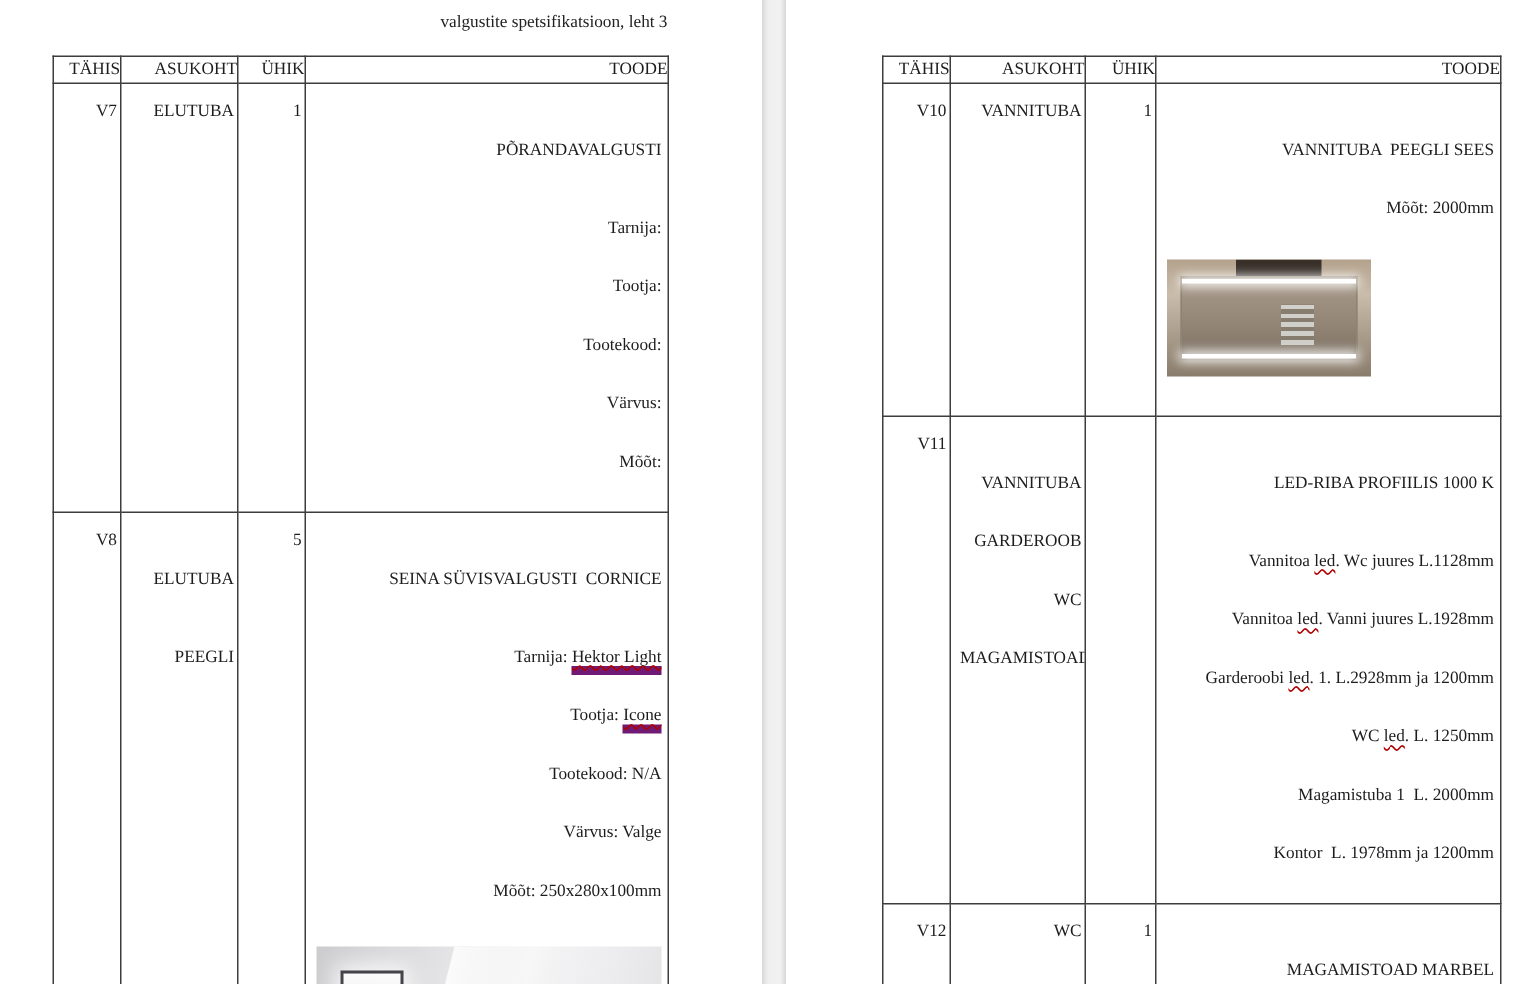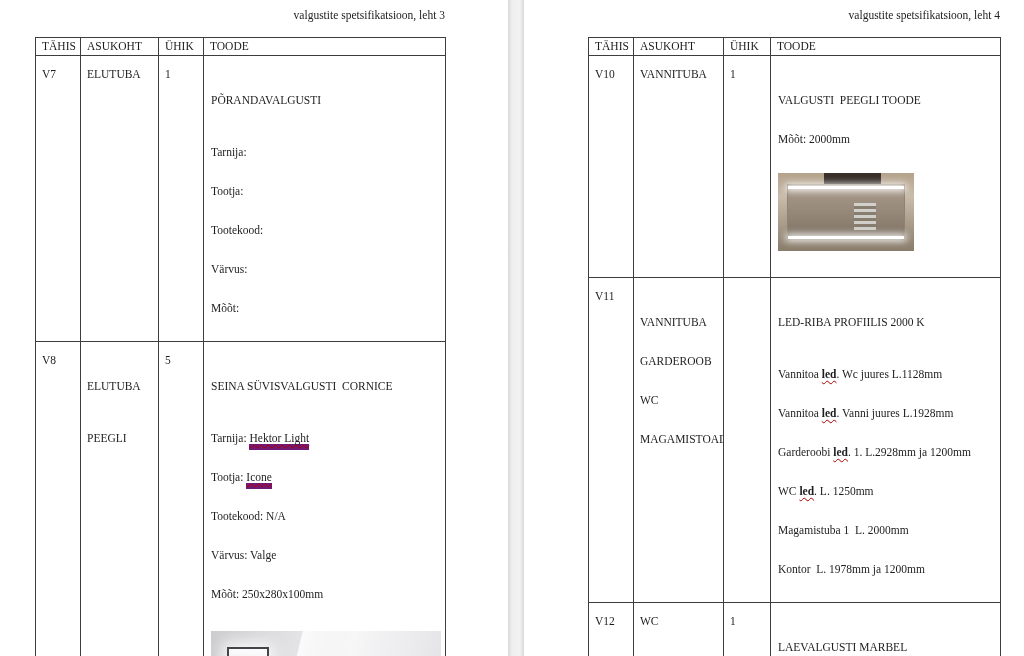--- a/index.html
+++ b/index.html
@@ -10,32 +10,32 @@
     background:linear-gradient(90deg,#d8d8d8 0%,#efefef 25%,#f2f2f2 75%,#d8d8d8 100%); }
   .page { position:absolute; top:0; height:536px; background:#fff; }
   .page-left { left:0; width:508px; }
   .page-right { left:524px; width:500px; }
   .page-header { position:absolute; top:9px; font-size:11.5px; text-align:right; color:#222; }
   .page-left .page-header { left:35px; width:410px; }
   .page-right .page-header { left:64px; width:412px; }
   table.spec { position:absolute; top:37px; border-collapse:collapse; table-layout:fixed; }
   .page-left table.spec { left:35px; width:410px; }
   .page-right table.spec { left:64px; width:412px; }
-  table.spec td, table.spec th { border:1px solid #3d3d3d; vertical-align:top; text-align:left;
+  table.spec td, table.spec th { border:1px solid #3d3d3d; vertical-align:top; text-align:right;
     font-size:11.5px; font-weight:normal; white-space:pre-wrap; overflow:hidden; }
   tr.head-row { height:18px; }
   tr.head-row th { padding:2px 0 2px 6px; }
   td.c-tahis, td.c-asukoht, td.c-uhik { padding:12px 2px 4px 6px; line-height:13px; }
   td.c-toode { padding:12px 4px 0 7px; line-height:13px; }
   .title { margin-bottom:13px; }
   .title.tight { margin-bottom:0; }
   .line { line-height:13px; }
   .gap-line { margin-top:13px; }
   .u-link { border-bottom:6px solid #701a75; text-decoration:underline wavy #b00000 1px; text-underline-offset:2px; }
-  .u-spell { text-decoration:underline wavy #b00000 1px; text-underline-offset:2px;font-weight:bold; }
+  .u-spell { text-decoration:underline wavy #b00000 1px; text-underline-offset:2px; }
   
   .img { position:relative; overflow:hidden; }
   .v8-img { width:230px; height:112px; margin-top:4px;
     background:linear-gradient(105deg,#cccccf 0%,#e6e6e8 38%,#f5f5f6 56%,#ececee 78%,#e0e0e2 100%); }
   .v8-img::before { content:""; position:absolute; left:34%; top:0; bottom:0; width:30%;
     background:linear-gradient(90deg,rgba(255,255,255,.85),rgba(255,255,255,0)); transform:skewX(-14deg); }
   .frame { position:absolute; border:2px solid #44444a;
     background:linear-gradient(180deg,rgba(255,255,255,.92),rgba(228,228,230,.55));
     box-shadow:0 0 14px 4px rgba(255,255,255,.85); }
   .frame::after { content:""; position:absolute; bottom:-5px; left:44%; width:9px; height:5px; background:#3a3a3e; }
@@ -106,76 +106,75 @@
             
           </div>
         </td>
       </tr>
 
     </tbody>
       </table>
   </section>
 
   <section class="page page-right">
-    <div class="page-header">valgustite spetsifikatsioon, leht 4</div>
     <table class="spec">
       <colgroup>
           <col style="width:45px">
           <col style="width:90px">
           <col style="width:47px">
           <col style="width:230px">
         </colgroup>
       <tbody>
           <tr class="head-row">
         <th>TÄHIS</th>
         <th>ASUKOHT</th>
         <th>ÜHIK</th>
         <th>TOODE</th>
       </tr>
       <tr style="height:117px">
         <td class="c-tahis">V10</td>
         <td class="c-asukoht">VANNITUBA</td>
         <td class="c-uhik">1</td>
         <td class="c-toode">
-          <div class="title tight">VALGUSTI  PEEGLI TOODE</div>
+          <div class="title tight">VANNITUBA  PEEGLI SEES</div>
           <div class="line">Mõõt: 2000mm</div>
           <div class="img v10-img">
             <div class="mirror">
               <div class="strip top"></div>
               <div class="strip bottom"></div>
               <div class="rack"></div>
             </div>
           </div>
         </td>
       </tr>
       <tr style="height:125px">
         <td class="c-tahis">V11</td>
         <td class="c-asukoht">
           <div class="line">VANNITUBA</div>
           <div class="line">GARDEROOB</div>
           <div class="line">WC</div>
           <div class="line">MAGAMISTOAD</div>
         </td>
         <td class="c-uhik"></td>
         <td class="c-toode">
-          <div class="title">LED-RIBA PROFIILIS 2000 K</div>
+          <div class="title">LED-RIBA PROFIILIS 1000 K</div>
           <div class="line"><span>Vannitoa </span><span class="u-spell">led</span><span>. Wc juures L.1128mm</span></div>
           <div class="line"><span>Vannitoa </span><span class="u-spell">led</span><span>. Vanni juures L.1928mm</span></div>
           <div class="line"><span>Garderoobi </span><span class="u-spell">led</span><span>. 1. L.2928mm ja 1200mm</span></div>
           <div class="line"><span>WC </span><span class="u-spell">led</span><span>. L. 1250mm</span></div>
           <div class="line">Magamistuba 1  L. 2000mm</div>
           <div class="line">Kontor  L. 1978mm ja 1200mm</div>
         </td>
       </tr>
       <tr style="height:180px">
         <td class="c-tahis">V12</td>
         <td class="c-asukoht">WC</td>
         <td class="c-uhik">1</td>
         <td class="c-toode">
-          <div class="title">LAEVALGUSTI MARBEL</div>
+          <div class="title">MAGAMISTOAD MARBEL</div>
           
           
           
           
           
           
           
         </td>
       </tr>
 

